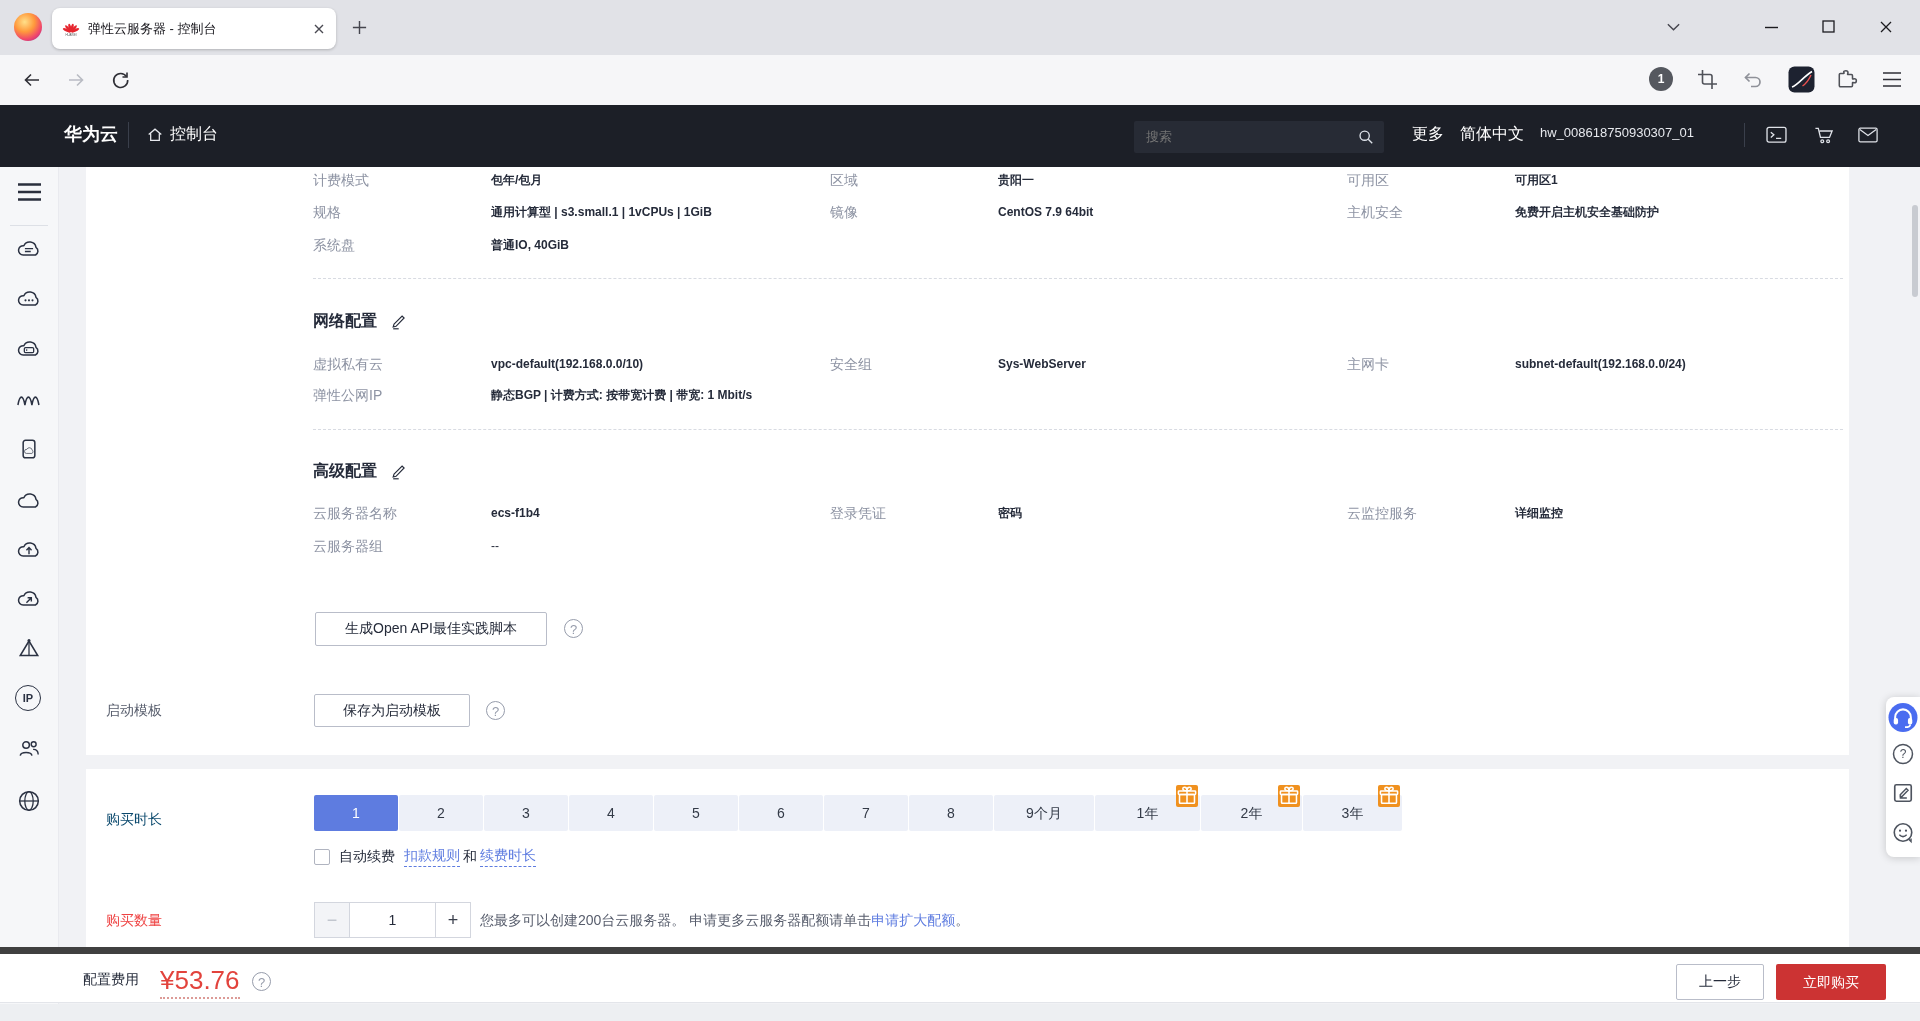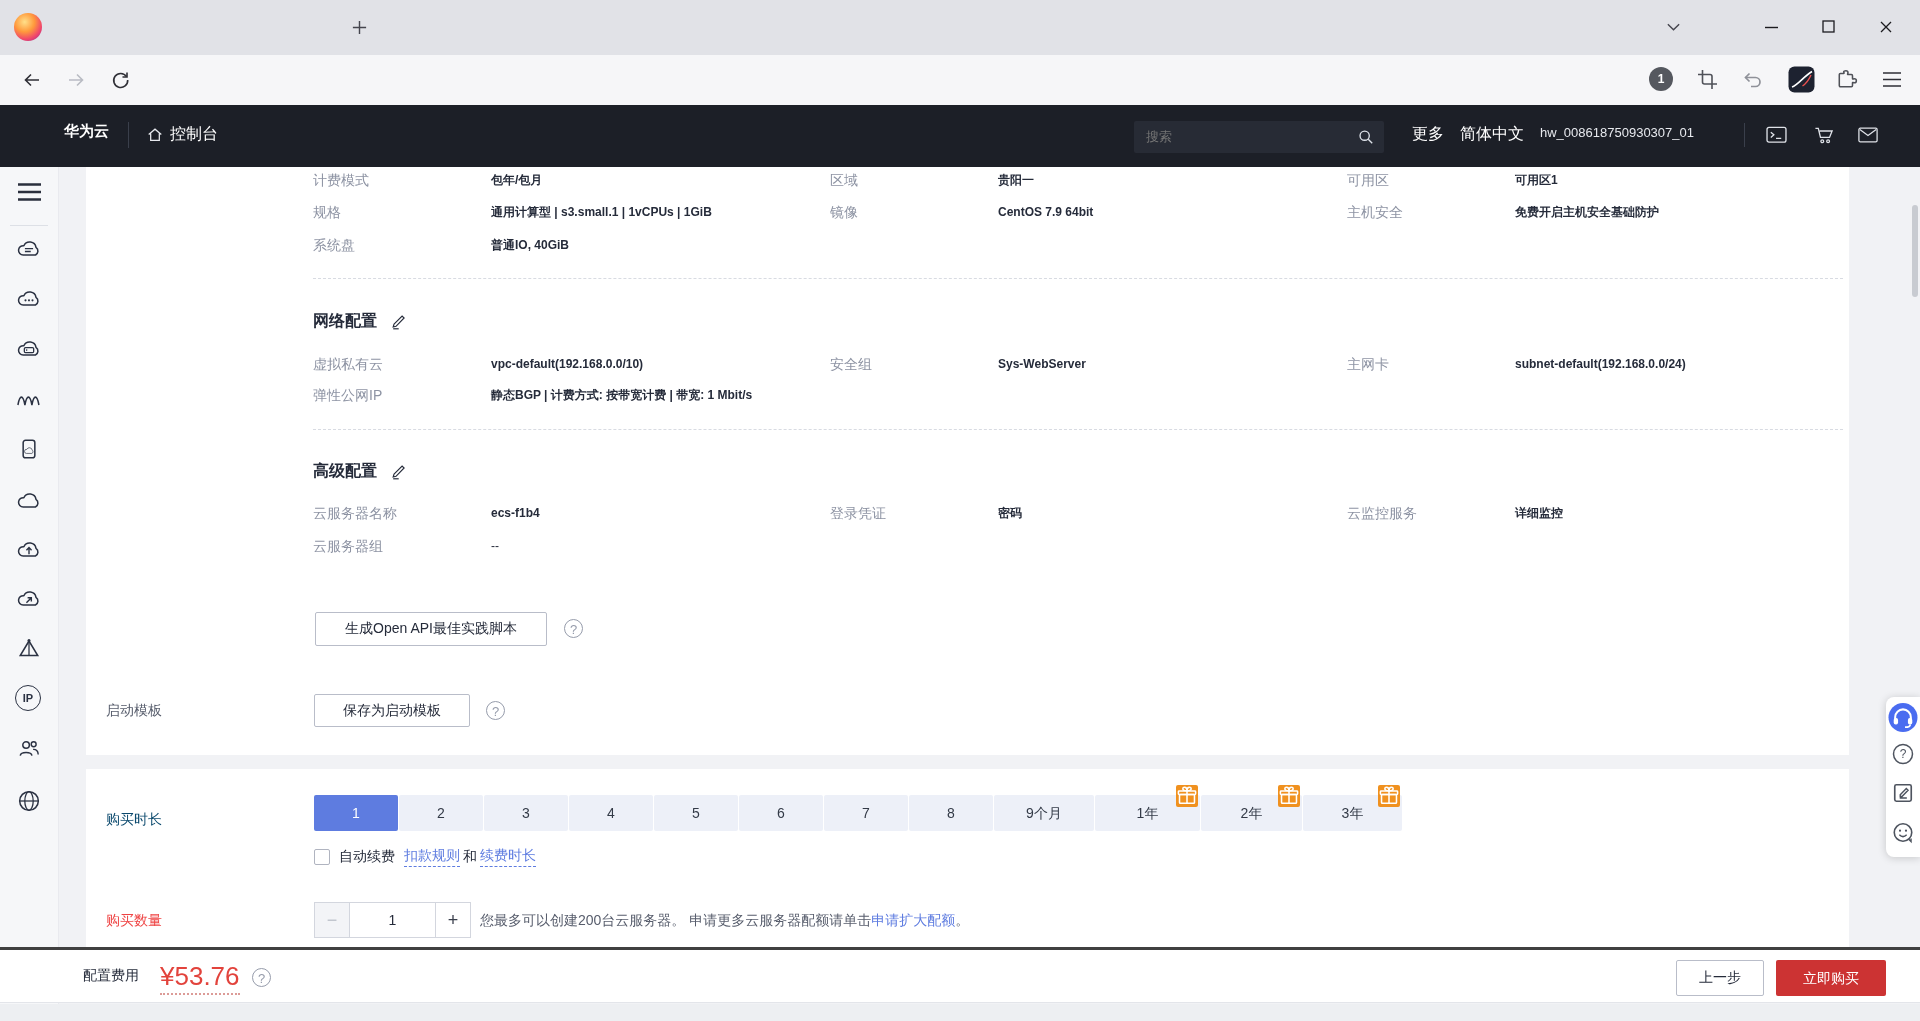--- a/index.html
+++ b/index.html
@@ -55,21 +55,21 @@
   
   .stepper{position:absolute;left:228px;top:133px;width:157px;height:36px;display:flex;
            border:1px solid #d3d6de;box-sizing:border-box;background:#fff;}
   .stepper .mins{width:37px;background:#f3f4f7;color:#bcc0ca;border-right:1px solid #d3d6de;
                  text-align:center;line-height:34px;font-size:18px;cursor:pointer;}
   .stepper input{width:81px;border:none;outline:none;text-align:center;font-size:14px;color:#252b3a;font-family:inherit;}
   .stepper .plus{width:37px;background:#fff;color:#3a3f4c;border-left:1px solid #d3d6de;
                  text-align:center;line-height:34px;font-size:18px;cursor:pointer;}
   
   .footer{left:0;top:947px;width:1920px;height:56px;background:#fff;
-          border-top:3px solid #404040;border-bottom:1px solid #e3e5ea;box-sizing:border-box;}
+          border-top:7px solid #404040;border-bottom:1px solid #e3e5ea;box-sizing:border-box;}
   .buybtn{position:absolute;left:1776px;top:10px;width:110px;height:36px;background:#cc3333;color:#fff;
           font-size:14px;text-align:center;line-height:36px;border-radius:2px;cursor:pointer;}
   .price{position:absolute;left:160px;top:10px;font-size:26px;color:#e2433c;
          border-bottom:2px dotted #dc9b97;padding-bottom:1px;line-height:32px;}
   
   .floatbar{left:1886px;top:697px;width:34px;height:160px;background:#fff;border-radius:8px 0 0 8px;
             box-shadow:0 1px 8px rgba(0,0,0,.18);}
   .fbi{position:absolute;left:50%;transform:translateX(-50%);cursor:pointer;}
   .checkbox{width:16px;height:16px;border:1px solid #b0b4c0;border-radius:2px;background:#fff;
             display:inline-block;box-sizing:border-box;cursor:pointer;}
@@ -82,20 +82,41 @@
     <symbol id="cloudp" viewBox="0 0 24 18">
       <path d="M7 15a4 4 0 1 1 .6-7.96A5.5 5.5 0 0 1 18 8.5 3.75 3.75 0 0 1 17.5 15Z" fill="none" stroke="currentColor" stroke-width="1.3" stroke-linejoin="round"></path>
     </symbol>
   </defs>
 </svg>
 
 <div class="stage">
 
   <div class="abs tabbar">
     <div class="abs fxicon"></div>
+    <div class="abs tab">
+      <span>
+        <svg width="18" height="15" viewBox="0 0 32 26">
+          <g fill="#e6252e">
+            <ellipse cx="0" cy="-8.5" rx="2.4" ry="7.5" transform="translate(16,20) rotate(-64)"></ellipse>
+            <ellipse cx="0" cy="-8.5" rx="2.4" ry="7.5" transform="translate(16,20) rotate(-38)"></ellipse>
+            <ellipse cx="0" cy="-8.5" rx="2.4" ry="7.5" transform="translate(16,20) rotate(-13)"></ellipse>
+            <ellipse cx="0" cy="-8.5" rx="2.4" ry="7.5" transform="translate(16,20) rotate(13)"></ellipse>
+            <ellipse cx="0" cy="-8.5" rx="2.4" ry="7.5" transform="translate(16,20) rotate(38)"></ellipse>
+            <ellipse cx="0" cy="-8.5" rx="2.4" ry="7.5" transform="translate(16,20) rotate(64)"></ellipse>
+          </g>
+          <text x="16" y="25.5" font-size="5" fill="#555" text-anchor="middle">HUAWEI</text>
+        </svg>
+      </span>
+      <span class="tabtitle">弹性云服务器 - 控制台</span>
+      <span>
+        <svg width="14" height="14" viewBox="0 0 14 14">
+            <path d="M3 3l8 8M11 3l-8 8" stroke="#4a4a52" stroke-width="1.4"></path>
+          </svg>
+      </span>
+    </div>
     <span class="abs chromebtn" style="left:351px;top:19px">
       <svg width="17" height="17" viewBox="0 0 18 18">
           <path d="M9 2v14M2 9h14" stroke="#45454e" stroke-width="1.5"></path>
         </svg>
     </span>
     <span class="abs" style="left:1666px;top:21px">
       <svg width="15" height="12" viewBox="0 0 16 12">
           <path d="M2 3l6 6 6-6" fill="none" stroke="#45454e" stroke-width="1.5"></path>
         </svg>
     </span>
@@ -215,21 +236,21 @@
           <ellipse cx="0" cy="-9" rx="2.6" ry="8" transform="translate(16,21) rotate(-64)"></ellipse>
           <ellipse cx="0" cy="-9" rx="2.6" ry="8" transform="translate(16,21) rotate(-38)"></ellipse>
           <ellipse cx="0" cy="-9" rx="2.6" ry="8" transform="translate(16,21) rotate(-13)"></ellipse>
           <ellipse cx="0" cy="-9" rx="2.6" ry="8" transform="translate(16,21) rotate(13)"></ellipse>
           <ellipse cx="0" cy="-9" rx="2.6" ry="8" transform="translate(16,21) rotate(38)"></ellipse>
           <ellipse cx="0" cy="-9" rx="2.6" ry="8" transform="translate(16,21) rotate(64)"></ellipse>
         </g>
         <text x="16" y="25.8" font-size="5.4" fill="#fff" text-anchor="middle" letter-spacing="0.6">HUAWEI</text>
       </svg>
     </span>
-    <span class="abs" style="left:64px;top:17px;font-size:15px;font-weight:bold;color:#fff">华为云</span>
+    <span class="abs" style="left:64px;top:17px;font-size:18px;font-weight:bold;color:#fff">华为云</span>
     <span class="abs vdiv" style="left:128px;top:17px;height:26px"></span>
     <span class="abs" style="left:146px;top:21px">
       <svg width="18" height="18" viewBox="0 0 20 20">
           <path d="M3 9.5 10 3.5l7 6M5.2 8.2V16h9.6V8.2" fill="none" stroke="#e7e9ee" stroke-width="1.4"></path>
         </svg>
     </span>
     <span class="abs txt" style="left:170px;top:19px">控制台</span>
 
     <div class="abs hwsearch" style="top:16px">
       <input placeholder="搜索" style="">

